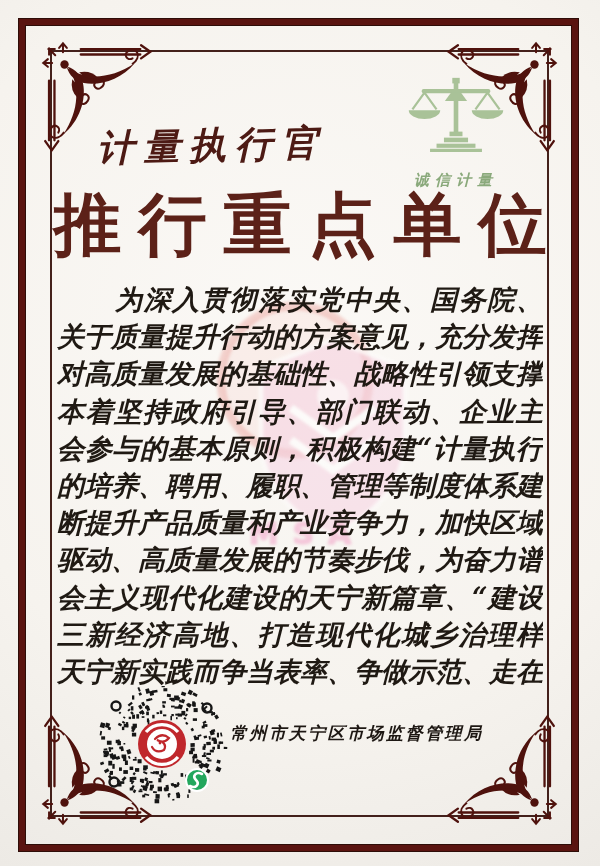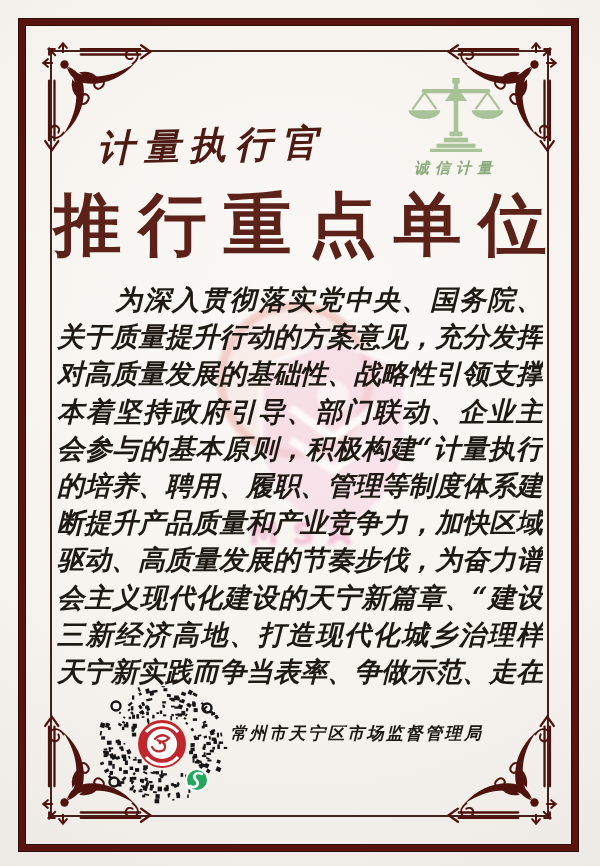--- a/index.html
+++ b/index.html
@@ -30,21 +30,21 @@
   
   .corner-label{
     position:absolute; left:97px; top:121px;
     font-size:37px; font-weight:700; font-style:italic;
     letter-spacing:9px; color:#4d1a14; transform:rotate(-1.5deg);
     white-space:nowrap;
   }
   .logo-block{ position:absolute; left:399px; top:76px; width:114px; text-align:center;}
   .logo-block svg{ width:102px; height:76px; display:block; margin:0 auto;}
   .logo-caption{
-    margin-top:7px; font-size:15px; font-weight:700; font-style:italic;
+    margin-top:19px; font-size:15px; font-weight:700; font-style:italic;
     letter-spacing:6px; color:#8aa97b; white-space:nowrap;
   }
   .main-title{
     position:absolute; left:0; right:0; top:180px; text-align:center;
     font-size:68px; font-weight:800; 
     letter-spacing:17px; color:#5c2118; text-indent:17px;
     white-space:nowrap;
   }
 
   

